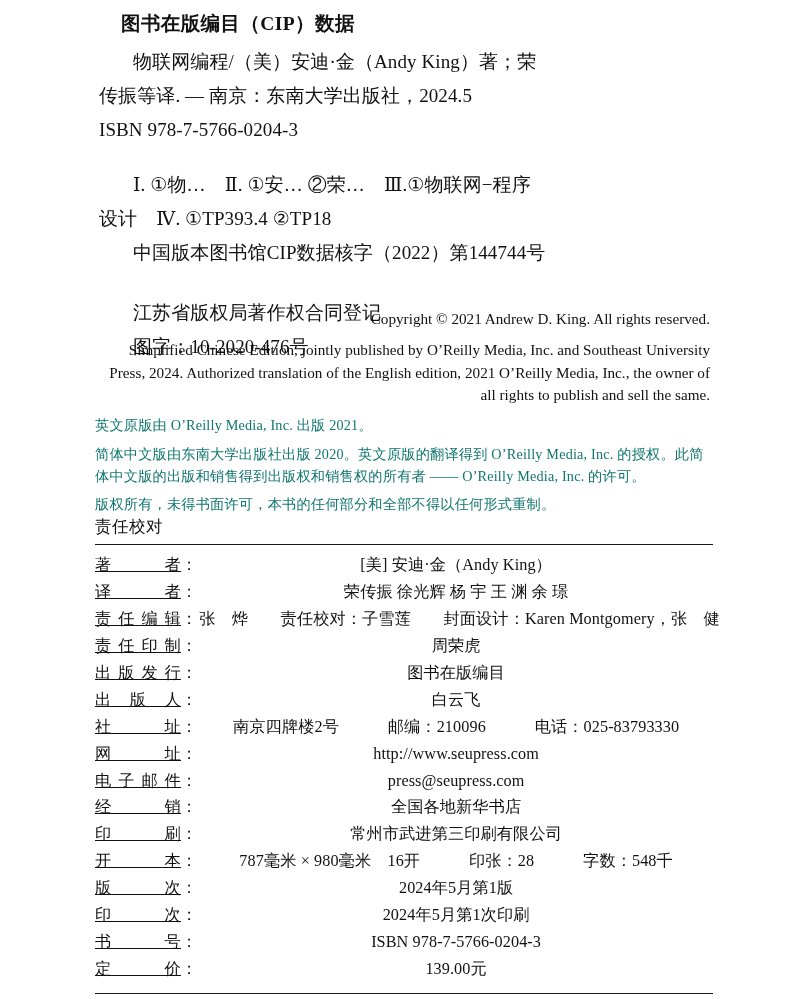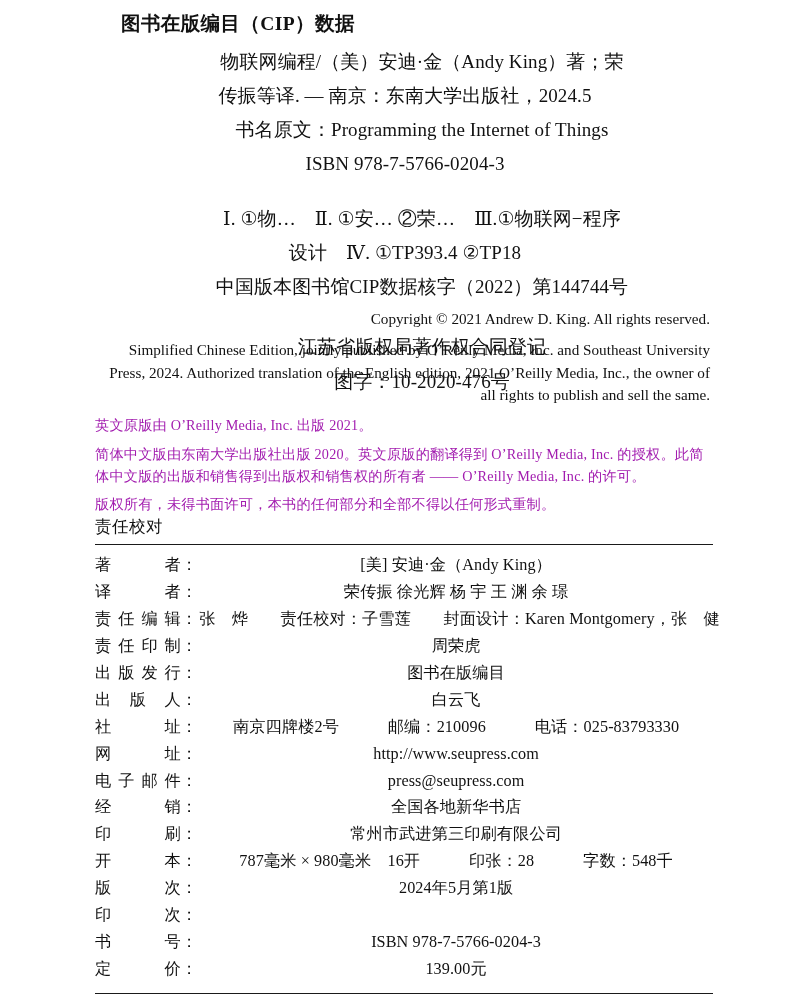--- a/index.html
+++ b/index.html
@@ -38,21 +38,20 @@
     letter-spacing: 0.4px;
     margin: 0 0 11px 26px;
     line-height: 1.25;
   }
   .cip-para {
     font-size: 19px;
     line-height: 1.58;
     margin: 4px;
     text-indent: 34px;
     letter-spacing: 0.1px;
-    text-align: center;
   }
   .cip-para.noindent {
     text-indent: 0;
   }
   .cip-gap {
     height: 17px;
   }
   .cip-gap-lg {
     height: 22px;
   }
@@ -67,21 +66,21 @@
   .cr-en {
     font-size: 15.2px;
     line-height: 1.47;
     margin: 0 0 9px 0;
     text-align: right;
   }
   .cr-cn {
     font-size: 14.2px;
     line-height: 1.52;
     margin: 0 0 7px 0;
-    color: #a21caf;
+    color: #0f766e;
     letter-spacing: 0.2px;
   }
 
   
   .colophon {
     position: absolute;
     left: 95px;
     top: 516px;
     width: 618px;
   }
@@ -110,20 +109,21 @@
     line-height: 1.66;
     white-space: pre;
   }
   .colo-label {
     display: inline-block;
     width: 86px;
     flex: 0 0 86px;
     text-align: justify;
     text-align-last: justify;
     letter-spacing: 0.2px;
+    text-decoration: underline;
   }
   .colo-sep {
     flex: 0 0 auto;
     padding-right: 2px;
   }
   .colo-value {
     flex: 1 1 auto;
     white-space: pre;
     letter-spacing: 0.1px;
     text-align: center;
@@ -134,21 +134,20 @@
 </style>
 </head>
 <body>
 
 <div class="page">
 
   <section class="cip">
     <div class="cip-title">图书在版编目（CIP）数据</div>
     <p class="cip-para">物联网编程/（美）安迪·金（Andy King）著；荣</p>
     <p class="cip-para noindent">传振等译. — 南京：东南大学出版社，2024.5</p>
-    <p class="cip-para">书名原文：Programming the Internet of Things</p>
     <p class="cip-para noindent">ISBN 978-7-5766-0204-3</p>
     <div class="cip-gap"></div>
     <p class="cip-para">Ⅰ. ①物…　Ⅱ. ①安… ②荣…　Ⅲ.①物联网−程序</p>
     <p class="cip-para noindent">设计　Ⅳ. ①TP393.4 ②TP18</p>
     <p class="cip-para">中国版本图书馆CIP数据核字（2022）第144744号</p>
     <div class="cip-gap-lg"></div>
     <p class="cip-para">江苏省版权局著作权合同登记</p>
     <p class="cip-para">图字：10-2020-476号</p>
   </section>
 
@@ -225,20 +224,21 @@
         <span class="colo-value">787毫米 × 980毫米　16开　　　印张：28　　　字数：548千</span>
       </li>
       <li class="colo-row">
         <span class="colo-label">版　次</span>
         <span class="colo-sep">：</span>
         <span class="colo-value">2024年5月第1版</span>
       </li>
       <li class="colo-row">
         <span class="colo-label">印　次</span>
         <span class="colo-sep">：</span>
+        <span class="colo-value">2024年5月第1次印刷</span>
       </li>
       <li class="colo-row">
         <span class="colo-label">书　号</span>
         <span class="colo-sep">：</span>
         <span class="colo-value">ISBN 978-7-5766-0204-3</span>
       </li>
       <li class="colo-row">
         <span class="colo-label">定　价</span>
         <span class="colo-sep">：</span>
         <span class="colo-value">139.00元</span>

